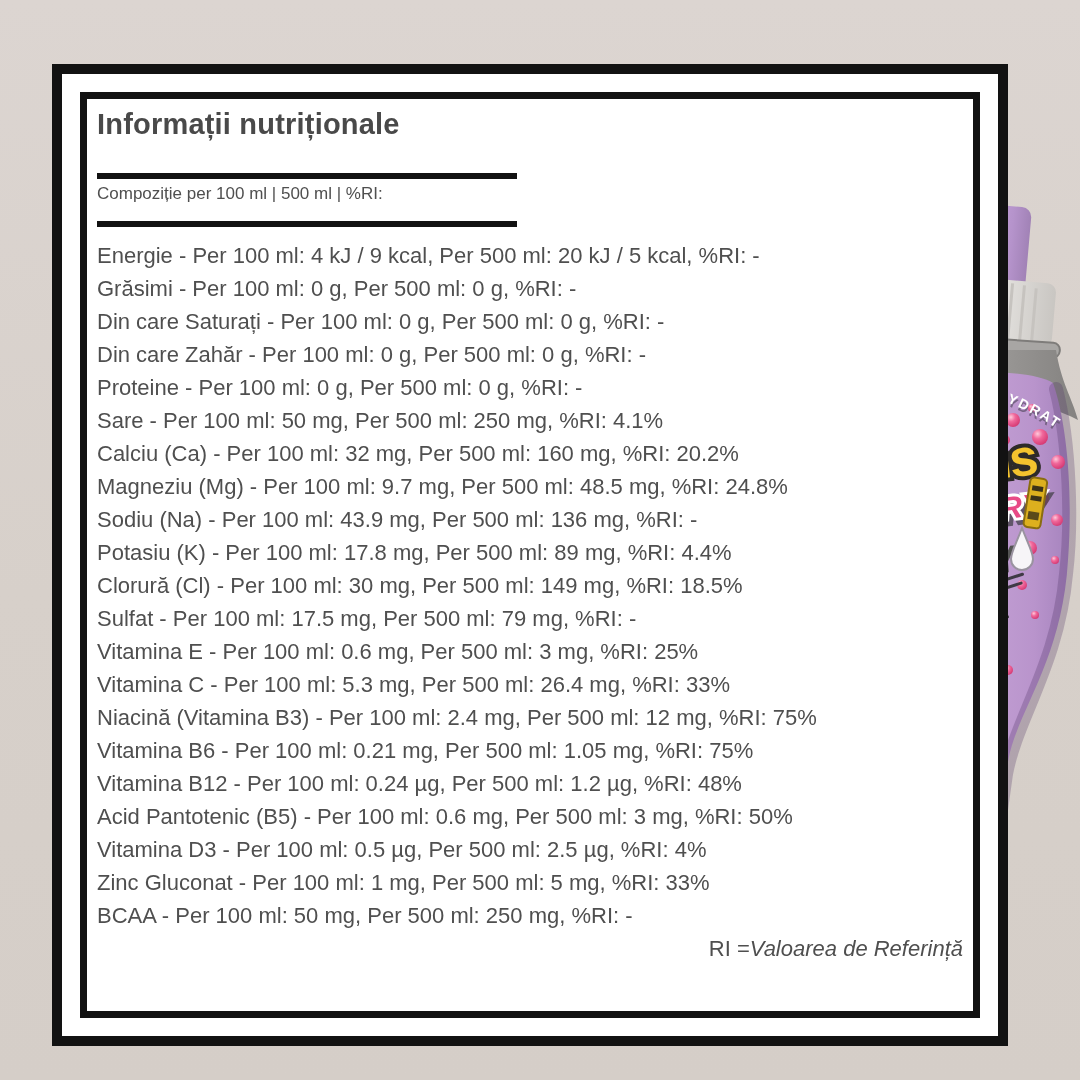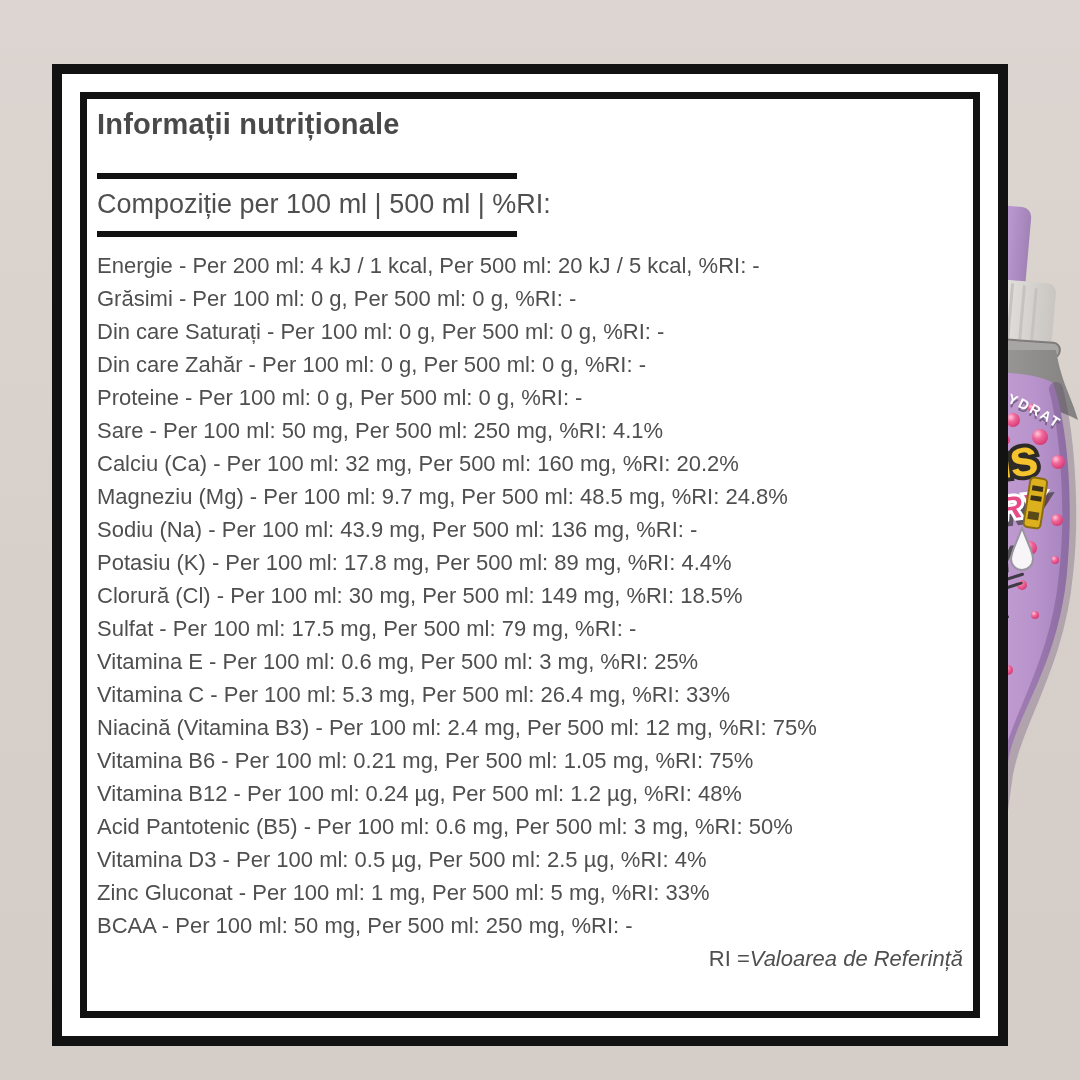--- a/index.html
+++ b/index.html
@@ -33,21 +33,21 @@
     position:absolute;left:18px;top:18px;right:18px;bottom:18px;
     border:7px solid var(--frame);background:var(--card);
     padding:8px 10px 0 10px;box-sizing:border-box;overflow:hidden;
   }
   .card-title{
     margin:0;font-size:29px;line-height:34px;font-weight:bold;color:#494949;letter-spacing:.2px;
   }
   .divider{height:6px;width:420px;background:var(--frame);}
   .divider.d1{margin-top:32px;}
   .divider.d2{margin-top:12px;}
-  .composition{margin-top:10px;font-size:27px;line-height:30px;color:var(--text);}
+  .composition{margin-top:0;font-size:17px;line-height:30px;color:var(--text);}
   .rows{margin-top:12px;}
   .nrow{font-size:22px;line-height:33px;color:var(--text);white-space:nowrap;}
   .footnote{font-size:22px;line-height:33px;color:var(--text);white-space:nowrap;text-align:right;}
   .footnote .ital{font-style:italic;}
 </style>
 </head>
 <body>
 
 <div class="stage">
 
@@ -231,21 +231,21 @@
     </svg>
   </div>
 
   <div class="card">
     <div class="card-inner">
       <h1 class="card-title">Informații nutriționale</h1>
       <div class="divider d1"></div>
       <div class="composition">Compoziție per 100 ml | 500 ml | %RI:</div>
       <div class="divider d2"></div>
       <div class="rows">
-          <div class="nrow">Energie - Per 200 ml: 4 kJ / 1 kcal, Per 500 ml: 20 kJ / 5 kcal, %RI: -</div>
+          <div class="nrow">Energie - Per 100 ml: 4 kJ / 9 kcal, Per 500 ml: 20 kJ / 5 kcal, %RI: -</div>
           <div class="nrow">Grăsimi - Per 100 ml: 0 g, Per 500 ml: 0 g, %RI: -</div>
           <div class="nrow">Din care Saturați - Per 100 ml: 0 g, Per 500 ml: 0 g, %RI: -</div>
           <div class="nrow">Din care Zahăr - Per 100 ml: 0 g, Per 500 ml: 0 g, %RI: -</div>
           <div class="nrow">Proteine - Per 100 ml: 0 g, Per 500 ml: 0 g, %RI: -</div>
           <div class="nrow">Sare - Per 100 ml: 50 mg, Per 500 ml: 250 mg, %RI: 4.1%</div>
           <div class="nrow">Calciu (Ca) - Per 100 ml: 32 mg, Per 500 ml: 160 mg, %RI: 20.2%</div>
           <div class="nrow">Magneziu (Mg) - Per 100 ml: 9.7 mg, Per 500 ml: 48.5 mg, %RI: 24.8%</div>
           <div class="nrow">Sodiu (Na) - Per 100 ml: 43.9 mg, Per 500 ml: 136 mg, %RI: -</div>
           <div class="nrow">Potasiu (K) - Per 100 ml: 17.8 mg, Per 500 ml: 89 mg, %RI: 4.4%</div>
           <div class="nrow">Clorură (Cl) - Per 100 ml: 30 mg, Per 500 ml: 149 mg, %RI: 18.5%</div>

